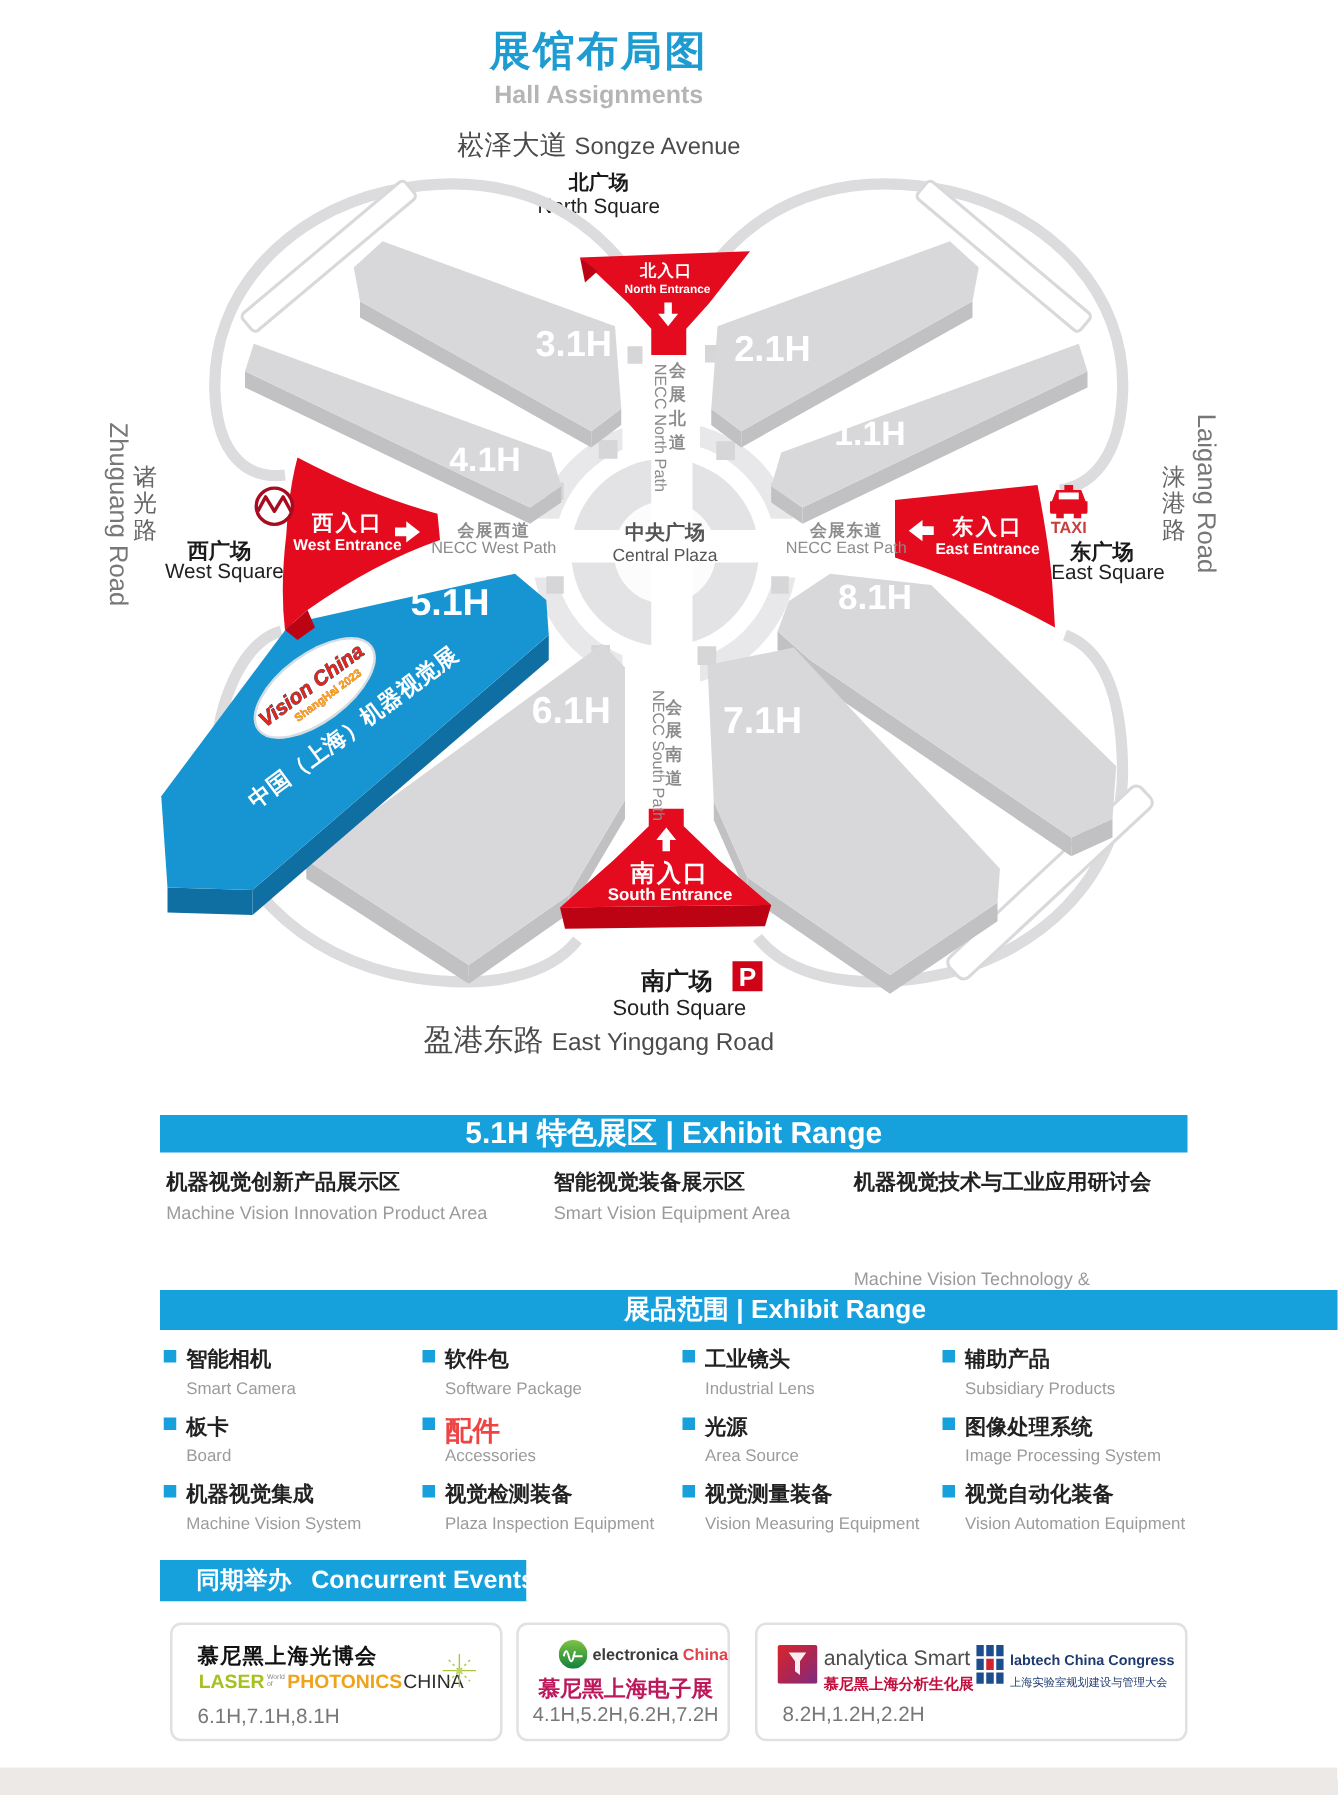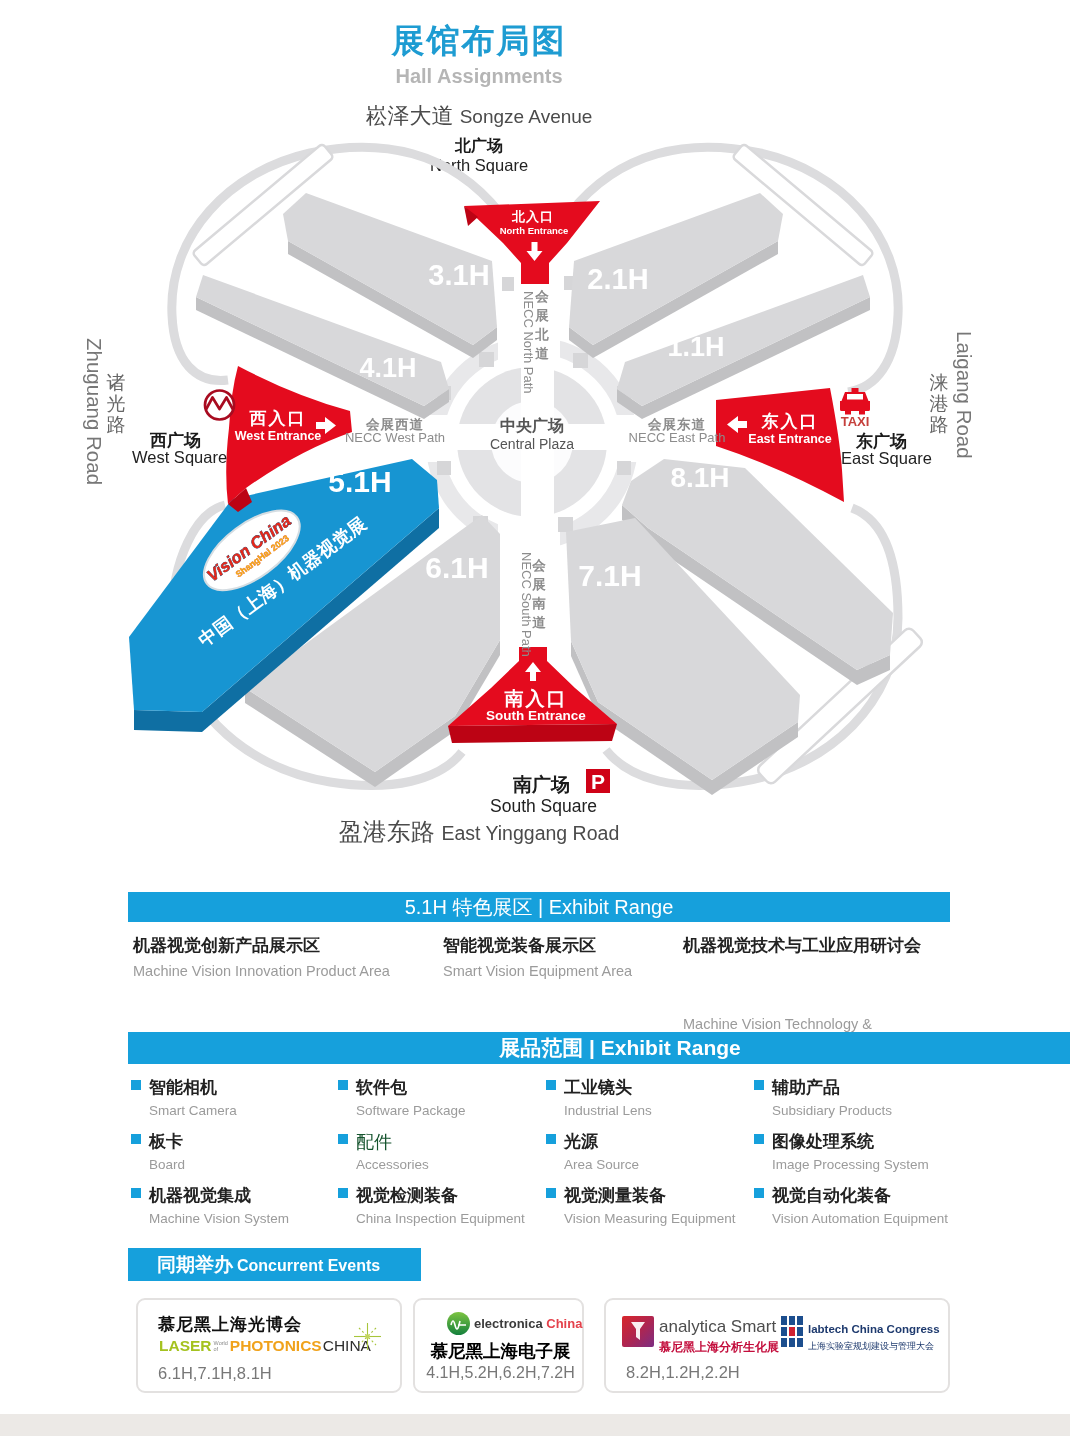--- a/index.html
+++ b/index.html
@@ -215,21 +215,21 @@
 <div class="abs" style="left:490px;top:796px;font-size:17.5px;color:#222">South Square</div>
 
 <div class="abs ctr" style="top:816px;font-size:24px;color:#4b4b4b">盈港东路 <span style="font-size:19.5px">East Yinggang Road</span></div>
 
 <div class="abs" style="left:105px;top:372px;width:22px;font-size:19px;color:#666;line-height:21px;text-align:center;white-space:normal">诸<br>光<br>路</div>
 <div class="abs" style="left:82px;top:338px;font-size:20.5px;color:#777;writing-mode:vertical-rl">Zhuguang Road</div>
 
 <div class="abs" style="left:928px;top:372px;width:22px;font-size:19px;color:#666;line-height:21px;text-align:center;white-space:normal">涞<br>港<br>路</div>
 <div class="abs" style="left:952px;top:331px;font-size:20.5px;color:#777;writing-mode:vertical-rl">Laigang Road</div>
 
-<div class="abs" style="left:128px;top:892px;width:822px;height:30px;background:#16a0dc;color:#fff;text-align:center;font-size:20px;font-weight:normal;line-height:30px">5.1H 特色展区 | Exhibit Range</div>
+<div class="abs" style="left:128px;top:892px;width:822px;height:30px;background:#16a0dc;color:#fff;text-align:center;font-size:24px;font-weight:bold;line-height:30px">5.1H 特色展区 | Exhibit Range</div>
 
 <div class="abs" style="left:133px;top:934px;font-size:17px;font-weight:bold;color:#222">机器视觉创新产品展示区</div>
 <div class="abs" style="left:133px;top:963px;font-size:14.5px;color:#9b9b9b">Machine Vision Innovation Product Area</div>
 
 <div class="abs" style="left:443px;top:934px;font-size:17px;font-weight:bold;color:#222">智能视觉装备展示区</div>
 <div class="abs" style="left:443px;top:963px;font-size:14.5px;color:#9b9b9b">Smart Vision Equipment Area</div>
 
 <div class="abs" style="left:683px;top:934px;font-size:17px;font-weight:bold;color:#222">机器视觉技术与工业应用研讨会</div>
 <div class="abs" style="left:683px;top:1010px;font-size:14.5px;color:#9b9b9b;line-height:29px">Machine Vision Technology &amp;<br>Application Conference</div>
 
@@ -249,48 +249,48 @@
 
 <div class="abs" style="left:754px;top:1080px;width:10px;height:10px;background:#16a0dc"></div>
 <div class="abs" style="left:772px;top:1076px;font-size:17px;font-weight:bold;color:#222">辅助产品</div>
 <div class="abs" style="left:772px;top:1103px;font-size:13.5px;color:#9b9b9b">Subsidiary Products</div>
 
 <div class="abs" style="left:131px;top:1134px;width:10px;height:10px;background:#16a0dc"></div>
 <div class="abs" style="left:149px;top:1130px;font-size:17px;font-weight:bold;color:#222">板卡</div>
 <div class="abs" style="left:149px;top:1157px;font-size:13.5px;color:#9b9b9b">Board</div>
 
 <div class="abs" style="left:338px;top:1134px;width:10px;height:10px;background:#16a0dc"></div>
-<div class="abs" style="left:356px;top:1130px;font-size:18px;font-weight:normal;color:#14532d">配件</div>
+<div class="abs" style="left:356px;top:1130px;font-size:22px;font-weight:bold;color:#ef4444">配件</div>
 <div class="abs" style="left:356px;top:1157px;font-size:13.5px;color:#9b9b9b">Accessories</div>
 
 <div class="abs" style="left:546px;top:1134px;width:10px;height:10px;background:#16a0dc"></div>
 <div class="abs" style="left:564px;top:1130px;font-size:17px;font-weight:bold;color:#222">光源</div>
 <div class="abs" style="left:564px;top:1157px;font-size:13.5px;color:#9b9b9b">Area Source</div>
 
 <div class="abs" style="left:754px;top:1134px;width:10px;height:10px;background:#16a0dc"></div>
 <div class="abs" style="left:772px;top:1130px;font-size:17px;font-weight:bold;color:#222">图像处理系统</div>
 <div class="abs" style="left:772px;top:1157px;font-size:13.5px;color:#9b9b9b">Image Processing System</div>
 
 <div class="abs" style="left:131px;top:1188px;width:10px;height:10px;background:#16a0dc"></div>
 <div class="abs" style="left:149px;top:1184px;font-size:17px;font-weight:bold;color:#222">机器视觉集成</div>
 <div class="abs" style="left:149px;top:1211px;font-size:13.5px;color:#9b9b9b">Machine Vision System</div>
 
 <div class="abs" style="left:338px;top:1188px;width:10px;height:10px;background:#16a0dc"></div>
 <div class="abs" style="left:356px;top:1184px;font-size:17px;font-weight:bold;color:#222">视觉检测装备</div>
-<div class="abs" style="left:356px;top:1211px;font-size:13.5px;color:#9b9b9b">China Inspection Equipment</div>
+<div class="abs" style="left:356px;top:1211px;font-size:13.5px;color:#9b9b9b">Plaza Inspection Equipment</div>
 
 <div class="abs" style="left:546px;top:1188px;width:10px;height:10px;background:#16a0dc"></div>
 <div class="abs" style="left:564px;top:1184px;font-size:17px;font-weight:bold;color:#222">视觉测量装备</div>
 <div class="abs" style="left:564px;top:1211px;font-size:13.5px;color:#9b9b9b">Vision Measuring Equipment</div>
 
 <div class="abs" style="left:754px;top:1188px;width:10px;height:10px;background:#16a0dc"></div>
 <div class="abs" style="left:772px;top:1184px;font-size:17px;font-weight:bold;color:#222">视觉自动化装备</div>
 <div class="abs" style="left:772px;top:1211px;font-size:13.5px;color:#9b9b9b">Vision Automation Equipment</div>
 
-<div class="abs" style="left:128px;top:1248px;width:293px;height:33px;background:#16a0dc;color:#fff;font-weight:bold;line-height:33px;padding-left:29px"><span style="font-size:19px">同期举办</span><span style="font-size:16px;margin-left:4px">Concurrent Events</span></div>
+<div class="abs" style="left:128px;top:1248px;width:293px;height:33px;background:#16a0dc;color:#fff;font-weight:bold;line-height:33px;padding-left:29px"><span style="font-size:19px">同期举办</span><span style="font-size:20px;margin-left:16px">Concurrent Events</span></div>
 
 <div class="abs" style="left:136px;top:1298px;width:266px;height:95px;border:2px solid #e3e1e0;border-radius:9px;background:#fff">
 <div class="abs" style="left:20px;top:13px;font-size:17px;font-weight:bold;color:#111;letter-spacing:1px">慕尼黑上海光博会</div>
 <div class="abs" style="left:21px;top:37px;font-size:15.5px;font-weight:bold"><span style="color:#a4c21f">LASER</span><span style="display:inline-block;vertical-align:middle;font-size:5.5px;line-height:5.5px;color:#888;font-weight:normal;margin:0 2px">World<br>of</span><span style="color:#f0a21b">PHOTONICS</span><span style="color:#2e2e2e;font-weight:normal;margin-left:1px">CHINA</span></div>
 <svg class="abs" style="left:216px;top:23px" width="27" height="27" viewBox="0 0 27 27">
       <g stroke="#a8c53c" stroke-width="1.1">
         <line x1="13.5" y1="0" x2="13.5" y2="27"></line>
         <line x1="0" y1="13.5" x2="27" y2="13.5"></line>
         <line x1="5" y1="5" x2="22" y2="22" stroke-dasharray="2 2.5"></line>
         <line x1="22" y1="5" x2="5" y2="22" stroke-dasharray="2 2.5"></line>
@@ -305,21 +305,21 @@
       <defs>
         <linearGradient id="eg" x1="0" y1="0" x2="0" y2="1">
           <stop offset="0" stop-color="#7dc442"></stop>
           <stop offset="1" stop-color="#14803c"></stop>
         </linearGradient>
       </defs>
       <circle cx="11.5" cy="11.5" r="11.5" fill="url(#eg)"></circle>
       <path d="M4 13 q2 -8 4 0 q2 8 4 0 l1 -4 m-2 4 h8" stroke="#fff" stroke-width="1.6" fill="none"></path>
     </svg>
 <div class="abs" style="left:59px;top:16px;font-size:13px;font-weight:bold;color:#3b3b3b">electronica <span style="color:#e4414b">China</span></div>
-<div class="abs" style="left:0;width:171px;top:39px;font-size:17.5px;font-weight:bold;color:#000000;text-align:center">慕尼黑上海电子展</div>
+<div class="abs" style="left:0;width:171px;top:39px;font-size:17.5px;font-weight:bold;color:#be185d;text-align:center">慕尼黑上海电子展</div>
 <div class="abs" style="left:0;width:171px;top:64px;font-size:16px;color:#777;text-align:center">4.1H,5.2H,6.2H,7.2H</div>
 </div>
 
 <div class="abs" style="left:604px;top:1298px;width:346px;height:95px;border:2px solid #e3e1e0;border-radius:9px;background:#fff">
 <svg class="abs" style="left:16px;top:16px" width="32" height="31" viewBox="0 0 32 31">
       <defs>
         <linearGradient id="ag" x1="0" y1="0" x2="1" y2="1">
           <stop offset="0" stop-color="#d8262b"></stop>
           <stop offset="0.5" stop-color="#b0254f"></stop>
           <stop offset="1" stop-color="#7c2d83"></stop>

